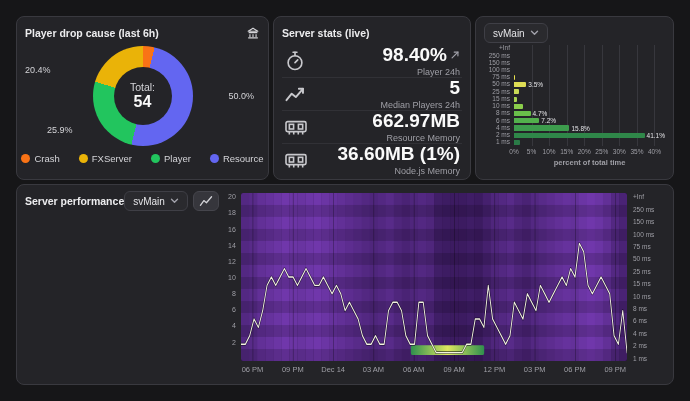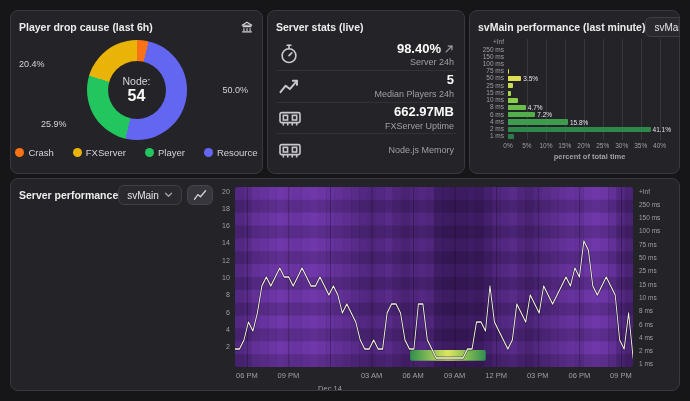--- a/index.html
+++ b/index.html
@@ -1,18 +1,18 @@
 <!DOCTYPE html>
 <html><head>
 <meta charset="utf-8">
 <style>
   *{margin:0;padding:0;box-sizing:border-box}
   html,body{width:690px;height:401px;overflow:hidden}
   body{background:#161618;font-family:"Liberation Sans",sans-serif;color:#fafafa}
-  .page{width:690px;height:401px;padding:10px;display:flex;flex-direction:column;gap:4px}
+  .page{width:690px;height:401px;padding:16px;display:flex;flex-direction:column;gap:4px}
   .top-row{display:grid;grid-template-columns:253px 198px 1fr;gap:4px;height:164px}
   .panel{background:#242428;border:1px solid #39393f;border-radius:8px;padding:8px;overflow:hidden;position:relative}
   .panel-header{display:flex;align-items:center;justify-content:space-between;margin-bottom:4px;height:16px}
   .panel-title{font-size:10.5px;font-weight:bold;color:#ececee;white-space:nowrap}
   .hdr-icon{color:#d4d4d8;display:flex;align-items:center}
   .hdr-controls{display:flex;align-items:center;gap:5px}
   .dropdown{display:flex;align-items:center;gap:5px;border:1px solid #3f3f46;background:#2a2a2e;color:#e4e4e7;
     font-size:10px;padding:2px 8px;border-radius:6px;height:20px;font-family:inherit;cursor:pointer}
   .chev{display:flex;align-items:center;color:#a1a1aa}
   .toggle-btn{width:26px;height:20px;display:flex;align-items:center;justify-content:center;border:1px solid #45454c;
@@ -30,21 +30,21 @@
   .pos-right{right:6px;top:50%;transform:translateY(-50%)}
   .legend{display:flex;justify-content:center;gap:19px;margin-top:6px}
   .legend-item{display:flex;align-items:center;gap:4px;font-size:9.5px;color:#d4d4d8}
   .legend-dot{width:9px;height:9px;border-radius:50%;flex:0 0 auto}
   
   .stats-rows{display:flex;flex-direction:column;height:126px}
   .stat-row{flex:1;display:flex;align-items:center;justify-content:space-between;border-bottom:1px solid #313136;padding:0 2px}
   .stat-row:last-child{border-bottom:none}
   .stat-icon{color:#c8c8cc;display:flex;align-items:center}
   .stat-right{text-align:right}
-  .stat-value{font-size:13px;font-weight:bold;display:flex;align-items:center;gap:3px;justify-content:flex-end;line-height:1.1}
+  .stat-value{font-size:19px;font-weight:bold;display:flex;align-items:center;gap:3px;justify-content:flex-end;line-height:1.1}
   .stat-trend{color:#a1a1aa;display:flex;align-items:center}
   .stat-label{font-size:9px;color:#9f9fa6;margin-top:1px}
   
   .perf-body{display:flex;flex-direction:column;height:122px}
   .perf-plot{flex:1;display:flex;gap:4px}
   .perf-ylabels{display:flex;flex-direction:column;width:26px}
   .perf-ylabel{flex:1;display:flex;align-items:center;justify-content:flex-end;font-size:6.5px;color:#9f9fa6;line-height:1}
   .perf-bars{flex:1;position:relative;display:flex;flex-direction:column}
   .perf-grid{position:absolute;top:0;bottom:0;width:1px;background:#37373d}
   .perf-bar-row{flex:1;display:flex;align-items:center;position:relative;z-index:1}
@@ -77,21 +77,21 @@
         <span class="hdr-icon">
             <svg width="14" height="14" viewBox="0 0 16 16" fill="none" stroke="currentColor" stroke-width="1.3" stroke-linejoin="round">
               <path d="M2.5 6 8 2.5 13.5 6z"></path>
               <path d="M3 7.5h10M4.5 9.5v3M8 9.5v3M11.5 9.5v3M2.5 13.5h11"></path>
             </svg>
           </span>
       </div>
       <div class="donut-area">
         <div class="donut" style="background: conic-gradient(rgb(249, 115, 22) 0%, rgb(249, 115, 22) 3.7%, rgb(99, 102, 241) 3.7%, rgb(99, 102, 241) 53.7%, rgb(34, 197, 94) 53.7%, rgb(34, 197, 94) 79.6%, rgb(234, 179, 8) 79.6%, rgb(234, 179, 8) 100%);">
           <div class="donut-hole">
-            <span class="total-label">Node:</span>
+            <span class="total-label">Total:</span>
             <span class="total-value">54</span>
           </div>
         </div>
       <span class="donut-label pos-upper-left">20.4%</span>
           <span class="donut-label pos-lower-left">25.9%</span>
           <span class="donut-label pos-right">50.0%</span>
         </div>
       <div class="legend">
           <span class="legend-item">
             <span class="legend-dot" style="background: rgb(249, 115, 22);"></span>
@@ -129,21 +129,21 @@
             <div class="stat-right">
               <div class="stat-value">
                 <span>98.40%</span>
                 <span class="stat-trend">
                   <svg width="10" height="10" viewBox="0 0 12 12" fill="none" stroke="currentColor" stroke-width="1.4" stroke-linecap="round">
                     <path d="M2.5 9.5 9.5 2.5"></path>
                     <path d="M5 2.5h4.5V7"></path>
                   </svg>
                 </span>
               </div>
-              <div class="stat-label">Server 24h</div>
+              <div class="stat-label">Player 24h</div>
             </div>
           </div>
           <div class="stat-row">
             <span class="stat-icon">
               <svg width="22" height="22" viewBox="0 0 16 16" fill="none" stroke="currentColor" stroke-width="1.4" stroke-linecap="round" stroke-linejoin="round">
                 <path d="M1.8 12.5 5.6 7.8 8.6 10.2 13.8 4.2"></path>
                 <path d="M10.8 4.2h3v3"></path>
               </svg>
             </span>
             <div class="stat-right">
@@ -159,42 +159,44 @@
                 <rect x="1.5" y="4" width="15" height="7.5" rx="1.2"></rect>
                 <rect x="4" y="6" width="3.2" height="3.5"></rect>
                 <rect x="10.8" y="6" width="3.2" height="3.5"></rect>
                 <path d="M4 11.5v2.2M7.3 11.5v2.2M10.7 11.5v2.2M14 11.5v2.2"></path>
               </svg>
             </span>
             <div class="stat-right">
               <div class="stat-value">
                 <span>662.97MB</span>
               </div>
-              <div class="stat-label">FXServer Uptime</div>
+              <div class="stat-label">Resource Memory</div>
             </div>
           </div>
           <div class="stat-row">
             <span class="stat-icon">
               <svg width="24" height="22" viewBox="0 0 18 16" fill="none" stroke="currentColor" stroke-width="1.2">
                 <rect x="1.5" y="4" width="15" height="7.5" rx="1.2"></rect>
                 <rect x="4" y="6" width="3.2" height="3.5"></rect>
                 <rect x="10.8" y="6" width="3.2" height="3.5"></rect>
                 <path d="M4 11.5v2.2M7.3 11.5v2.2M10.7 11.5v2.2M14 11.5v2.2"></path>
               </svg>
             </span>
             <div class="stat-right">
+              <div class="stat-value">
+                <span>36.60MB (1%)</span>
+              </div>
               <div class="stat-label">Node.js Memory</div>
             </div>
           </div>
         </div>
     </section>
 
     <section class="panel">
       <div class="panel-header">
-        <span class="panel-title">svMain performance (last minute)</span>
         <button class="dropdown">
           <span>svMain</span>
           <span class="chev">
               <svg width="9" height="6" viewBox="0 0 10 7" fill="none" stroke="currentColor" stroke-width="1.6" stroke-linecap="round" stroke-linejoin="round">
                 <path d="M1.5 1.5 5 5 8.5 1.5"></path>
               </svg>
             </span>
         </button>
       </div>
       <div class="perf-body">
@@ -406,21 +408,21 @@
           <span style="top: 61.0769%;">10 ms</span>
           <span style="top: 68.4615%;">8 ms</span>
           <span style="top: 75.8462%;">6 ms</span>
           <span style="top: 83.2308%;">4 ms</span>
           <span style="top: 90.6154%;">2 ms</span>
           <span style="top: 98%;">1 ms</span>
         </div>
       <div class="xticks-bottom">
           <span style="left: 3%;">06 PM</span>
           <span style="left: 13.44%;">09 PM</span>
-          <span style="left: 23.88%; margin-top: 13px;">Dec 14</span>
+          <span style="left: 23.88%;">Dec 14</span>
           <span style="left: 34.32%;">03 AM</span>
           <span style="left: 44.76%;">06 AM</span>
           <span style="left: 55.2%;">09 AM</span>
           <span style="left: 65.64%;">12 PM</span>
           <span style="left: 76.08%;">03 PM</span>
           <span style="left: 86.52%;">06 PM</span>
           <span style="left: 96.96%;">09 PM</span>
         </div>
     </div>
   </section>

